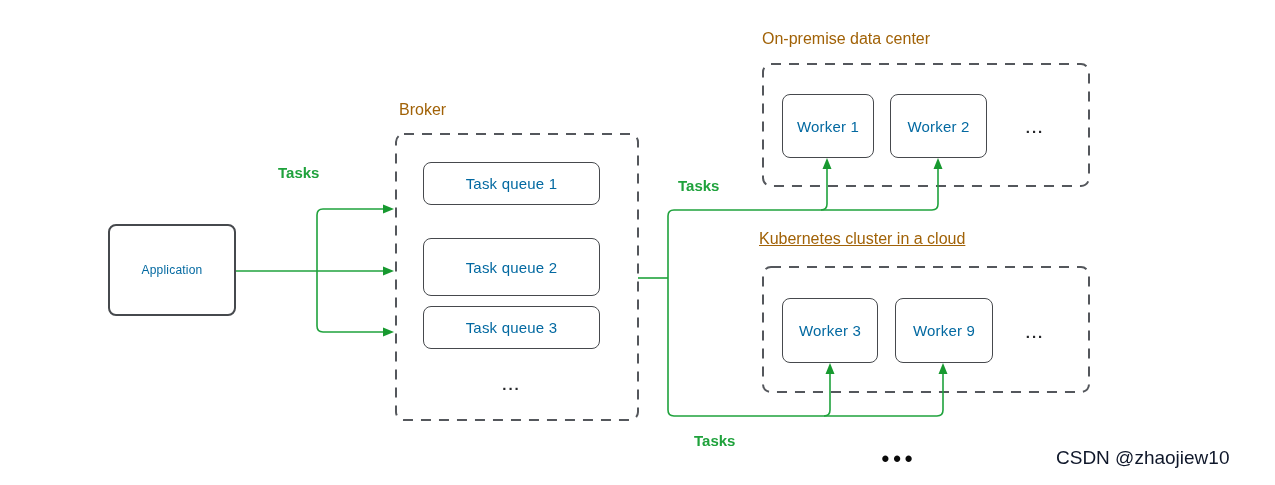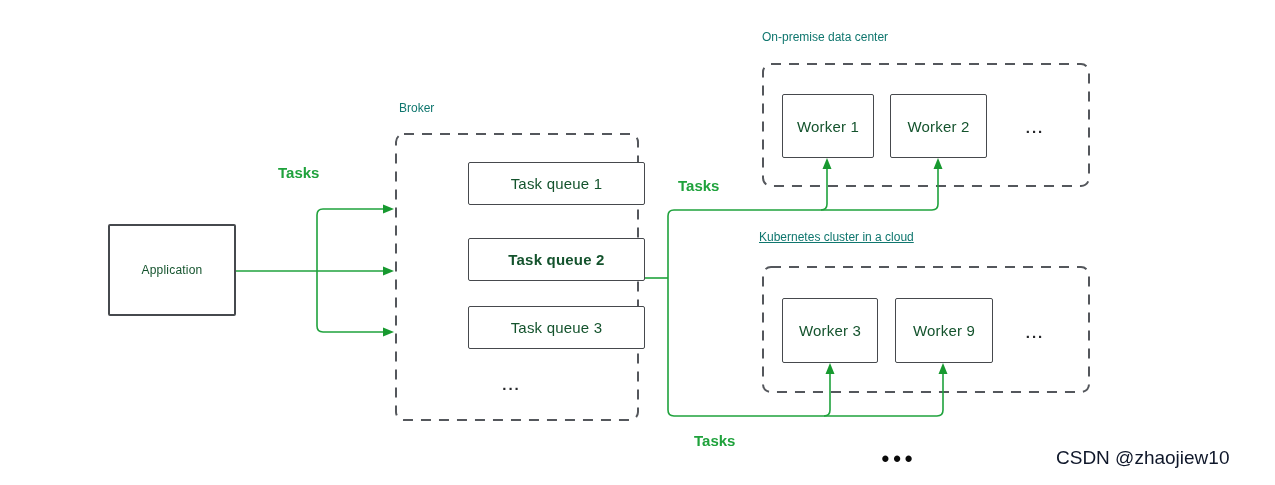--- a/index.html
+++ b/index.html
@@ -9,33 +9,33 @@
     background:#ffffff;
     font-family:"Liberation Sans", sans-serif;
     overflow:hidden;
   }
   .layer{position:absolute;left:0;top:0;}
   .node{
     position:absolute;
     box-sizing:border-box;
     background:#ffffff;
     border:2px solid #46494d;
-    border-radius:2px;
+    border-radius:8px;
     display:flex;align-items:center;justify-content:center;
-    color:#14532d;
+    color:#0369a1;
     font-size:15px;
     letter-spacing:.2px;
   }
   .app-node{border-width:2px;font-size:12px;}
-  .queue-node{border-width:1.8px;margin-left:45px;}
+  .queue-node{border-width:1.8px;}
   .worker-node{border-width:1.8px;}
   .group-title{
     position:absolute;
-    color:#0f766e;
-    font-size:12px;
+    color:#a16207;
+    font-size:16px;
     white-space:nowrap;
   }
   .edge-label{
     position:absolute;
     color:#1fa23c;
     font-size:15px;
     font-weight:600;
     white-space:nowrap;
   }
   .dots{
@@ -102,21 +102,21 @@
       <path class="greenline" d="M 824 416 Q 830 416 830 410 V 374"></path>
       <polygon class="greenhead" points="825.5,374 834.5,374 830,363"></polygon>
       <polygon class="greenhead" points="938.5,374 947.5,374 943,363"></polygon>
     </g>
   </svg>
 
   <div class="node app-node" style="left:108px;top:224px;width:128px;height:92px;">Application</div>
 
   <div class="group-title" style="left:399px;top:101px;">Broker</div>
   <div class="node queue-node" style="left:423px;top:162px;width:177px;height:43px;">Task queue 1</div>
-  <div class="node queue-node" style="left:423px;top:238px;width:177px;height:43px;font-weight:bold;">Task queue 2</div>
+  <div class="node queue-node" style="left:423px;top:238px;width:177px;height:58px;">Task queue 2</div>
   <div class="node queue-node" style="left:423px;top:306px;width:177px;height:43px;">Task queue 3</div>
   <div class="dots" style="left:423px;top:376px;width:177px;">...</div>
 
   <div class="group-title" style="left:762px;top:30px;">On-premise data center</div>
   <div class="node worker-node" style="left:782px;top:94px;width:92px;height:64px;">Worker 1</div>
   <div class="node worker-node" style="left:890px;top:94px;width:97px;height:64px;">Worker 2</div>
   <div class="dots" style="left:1005px;top:119px;width:60px;">...</div>
 
   <div class="group-title" style="left:759px;top:230px;text-decoration:underline;">Kubernetes cluster in a cloud</div>
   <div class="node worker-node" style="left:782px;top:298px;width:96px;height:65px;">Worker 3</div>

